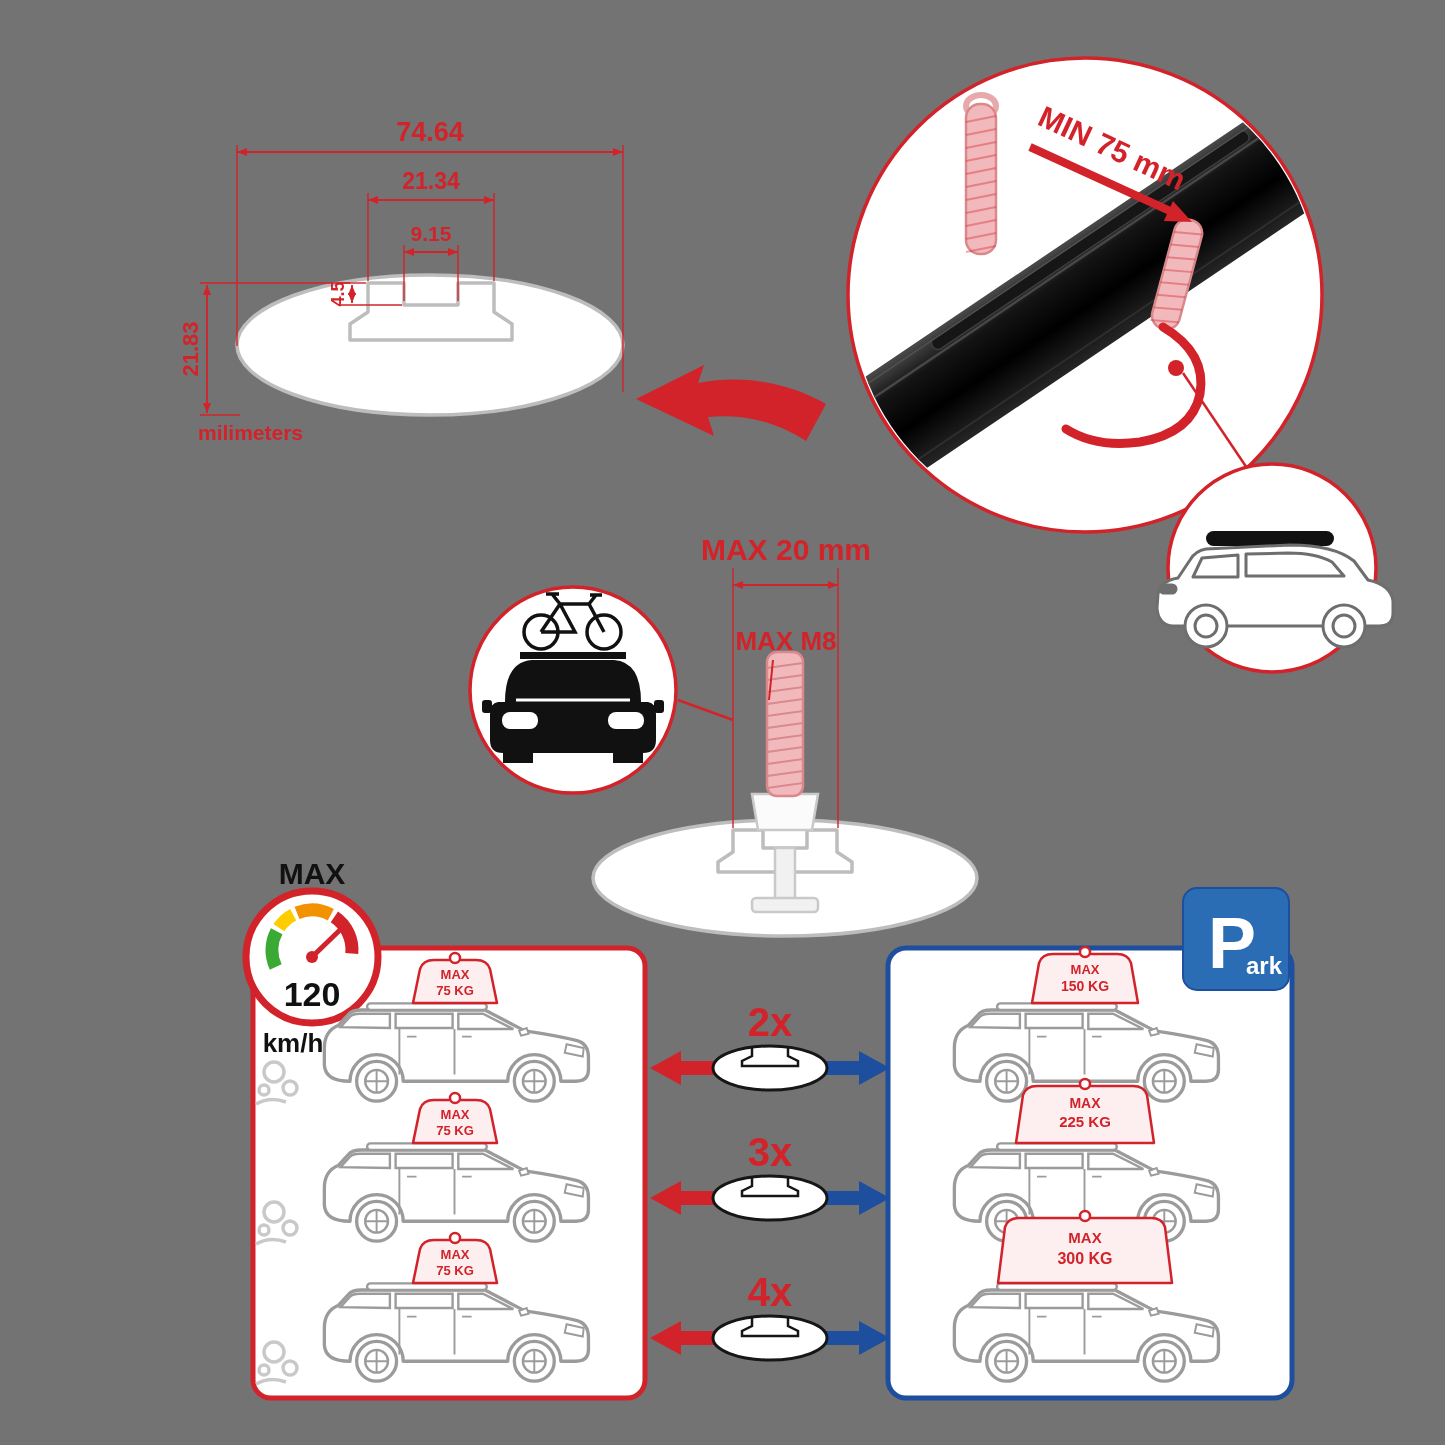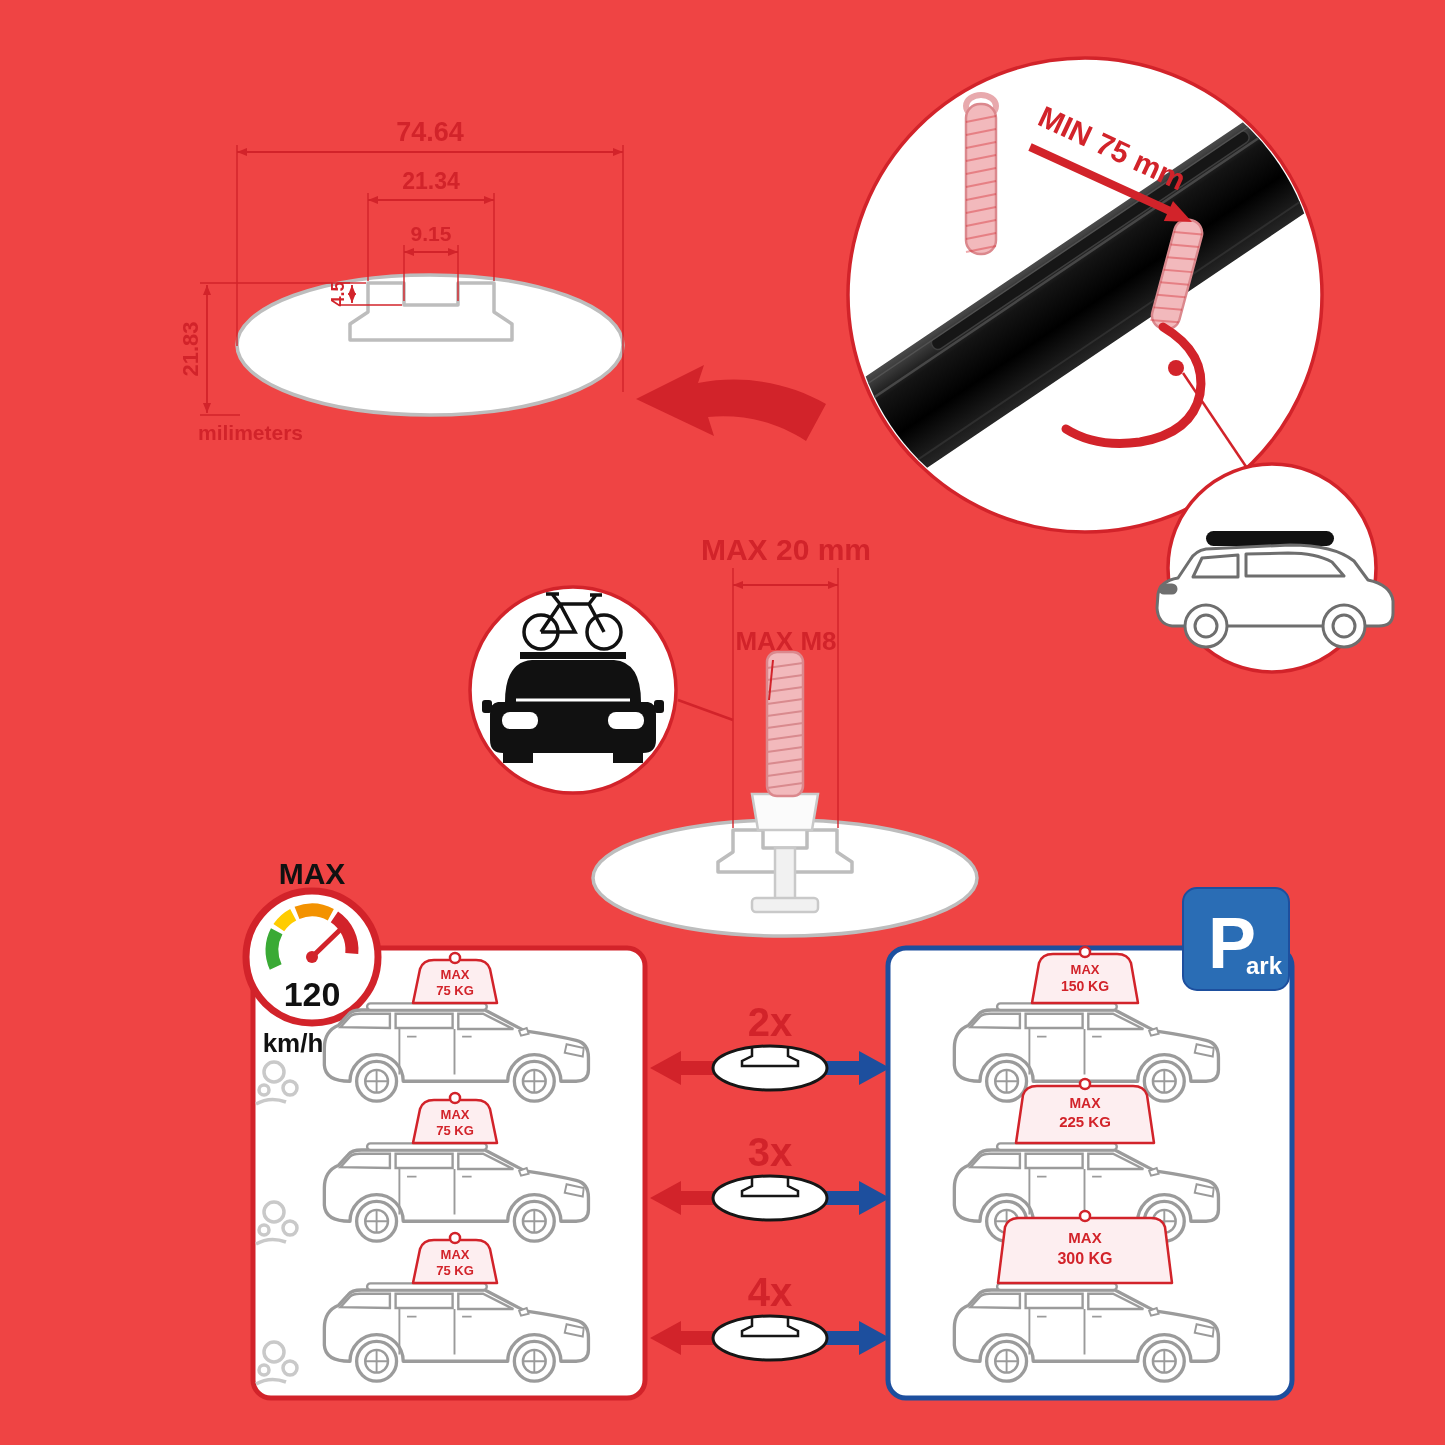--- a/index.html
+++ b/index.html
@@ -1,16 +1,16 @@
 <!DOCTYPE html>
 <html><head>
 <meta charset="utf-8">
 <style>
   html,body{margin:0;padding:0;background:#fff;}
-  .stage{width:1445px;height:1445px;position:relative;background:#ef4444;overflow:hidden;}
+  .stage{width:1445px;height:1445px;position:relative;background:#737373;overflow:hidden;}
   svg{display:block;}
   text{font-family:"Liberation Sans", sans-serif;}
   .dim{stroke:#d2232a;stroke-width:1.8;fill:none;}
   .ext{stroke:#d2232a;stroke-width:1.4;fill:none;}
   .dimtxt{fill:#d2232a;font-weight:bold;}
   .blktxt{fill:#111;font-weight:bold;}
   .grayshape{fill:#fff;stroke:#bdbdbd;stroke-width:3.5;stroke-linejoin:round;}
   .bagshape{fill:#fdeef0;stroke:#d2232a;stroke-width:2.5;stroke-linejoin:round;}
   .bagtxt{fill:#d2232a;font-weight:bold;text-anchor:middle;}
   .whitetxt{fill:#fff;font-weight:bold;}

